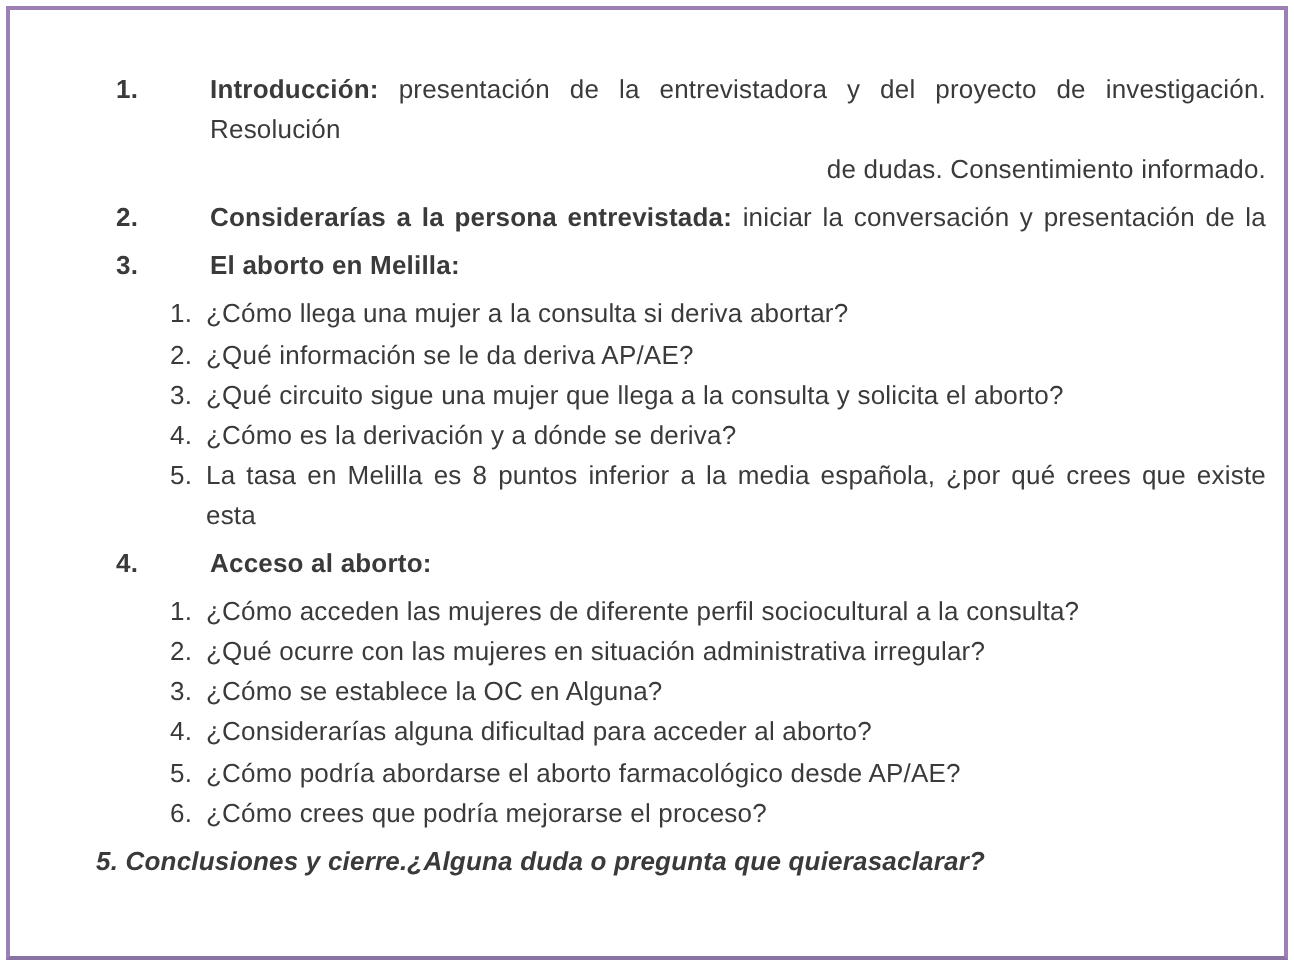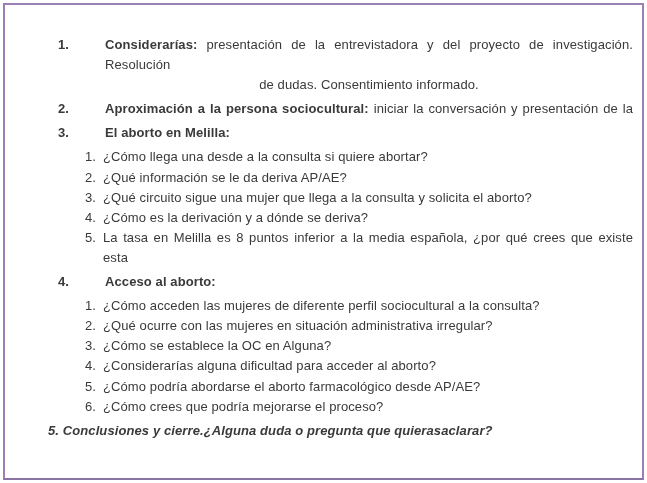--- a/index.html
+++ b/index.html
@@ -31,21 +31,21 @@
     letter-spacing: 0.1px;
   }
   .item { display: flex; margin-bottom: 4px; }
   .item > .num {
     flex: none;
     width: 47px;
     margin-left: 10px;
   }
   .b { font-weight: bold; }
   .body { flex: 1 1 auto; min-width: 0; }
-  .line { text-align: center; }
+  .line { text-align: right; }
   .just { text-align: justify; text-align-last: justify; }
   .sublist { margin-bottom: 4px; }
   .sub { display: flex; }
   .sub > .num {
     flex: none;
     width: 18px;
     margin-left: 37px;
   }
   .final-line { font-weight: bold; font-style: italic; }
 </style>
@@ -53,41 +53,41 @@
 <body>
 
 <div class="page">
   <div class="frame"></div>
 
   <div class="content">
 
     <div class="item">
       <span class="num b">1.</span>
       <div class="body">
-        <div class="line just"><span class="b">Considerarías:</span> <span>presentación de la entrevistadora y del proyecto de investigación. Resolución</span></div>
+        <div class="line just"><span class="b">Introducción:</span> <span>presentación de la entrevistadora y del proyecto de investigación. Resolución</span></div>
         <div class="line">de dudas. Consentimiento informado.</div>
       </div>
     </div>
 
     <div class="item">
       <span class="num b">2.</span>
       <div class="body">
-        <div class="line just"><span class="b">Aproximación a la persona sociocultural:</span> <span>iniciar la conversación y presentación de la</span></div>
+        <div class="line just"><span class="b">Considerarías a la persona entrevistada:</span> <span>iniciar la conversación y presentación de la</span></div>
       </div>
     </div>
 
     <div class="item">
       <span class="num b">3.</span>
       <div class="body b">El aborto en Melilla:</div>
     </div>
 
     <div class="sublist">
       <div class="sub">
         <span class="num">1.</span>
-        <div class="body">¿Cómo llega una desde a la consulta si quiere abortar?</div>
+        <div class="body">¿Cómo llega una mujer a la consulta si deriva abortar?</div>
       </div>
       <div class="sub">
         <span class="num">2.</span>
         <div class="body">¿Qué información se le da deriva AP/AE?</div>
       </div>
       <div class="sub">
         <span class="num">3.</span>
         <div class="body">¿Qué circuito sigue una mujer que llega a la consulta y solicita el aborto?</div>
       </div>
       <div class="sub">

